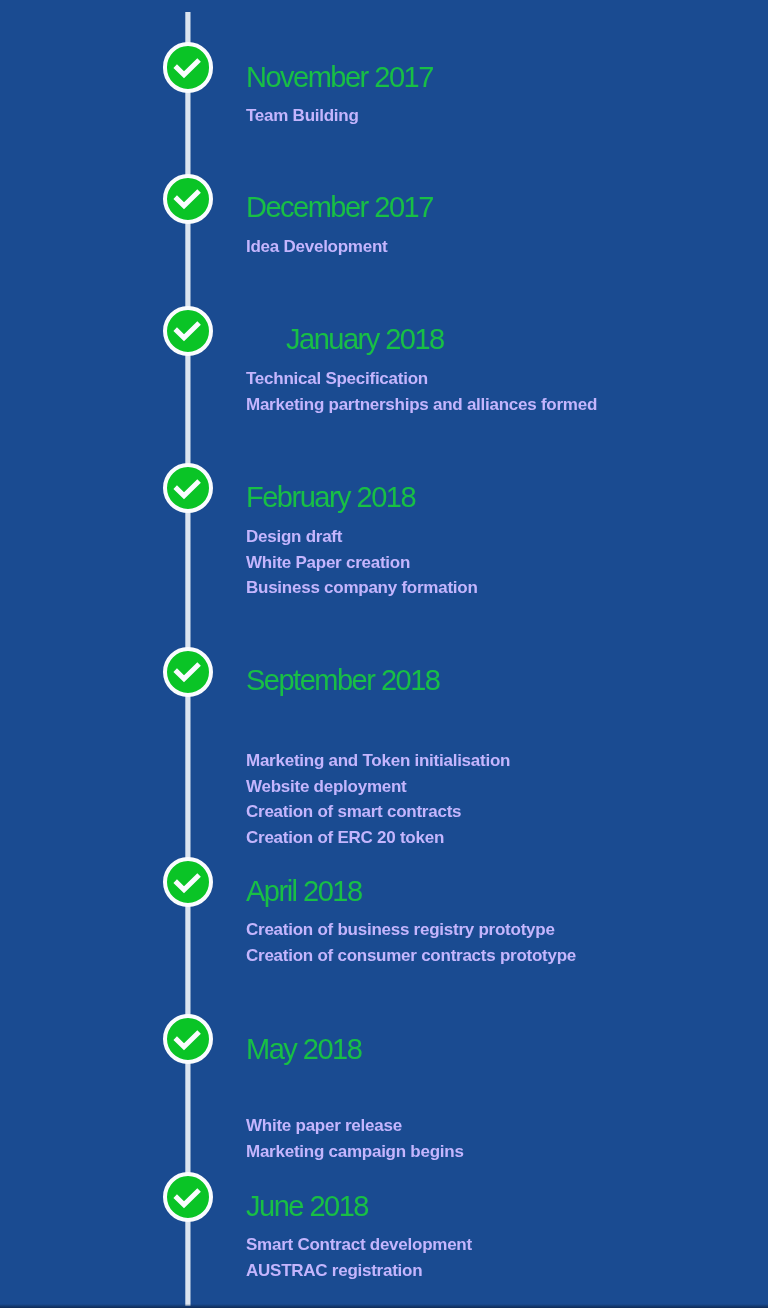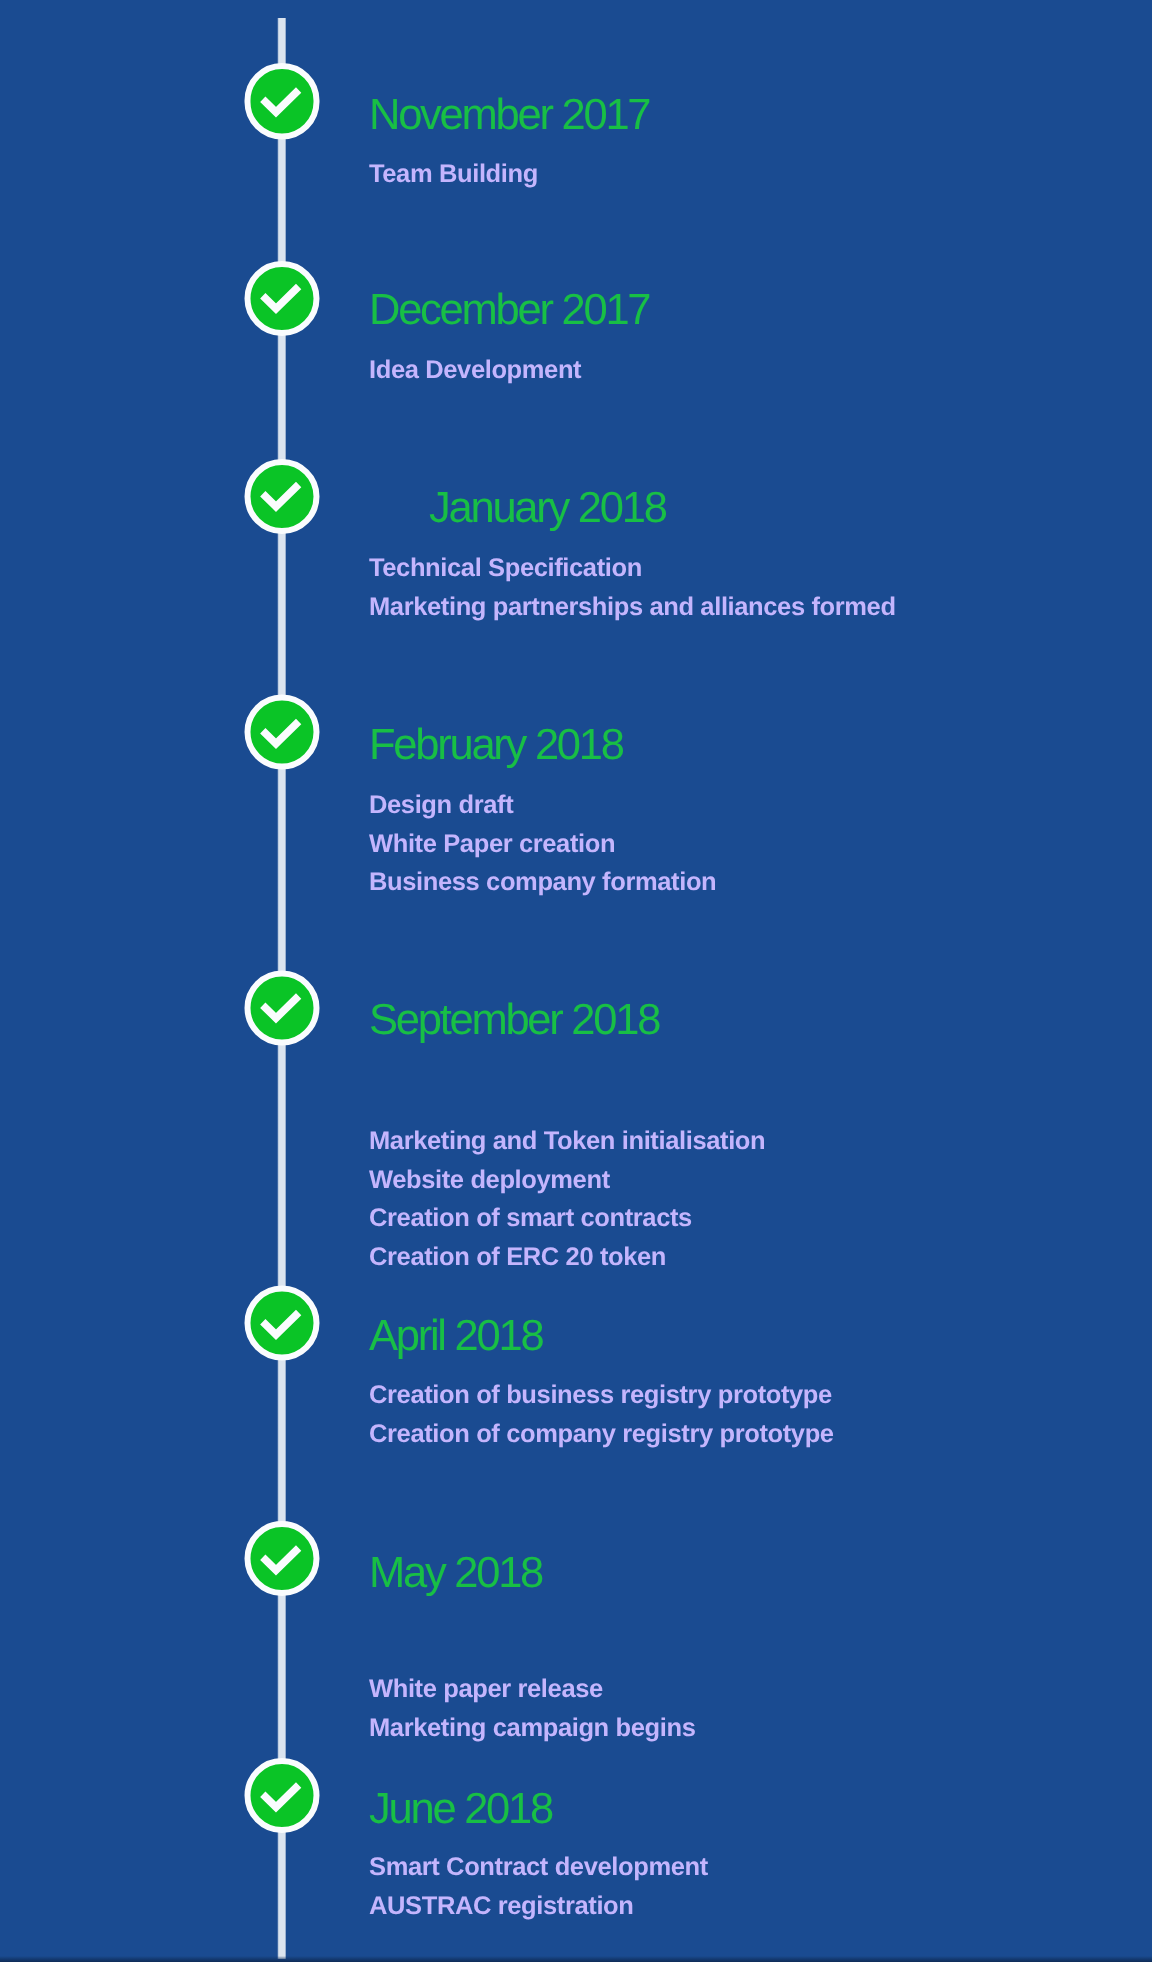--- a/index.html
+++ b/index.html
@@ -174,21 +174,21 @@
 
     <div class="entry" id="e6">
       <div class="marker">
         <svg viewBox="0 0 50.2 50.2">
             <path d="M13.2 24.15 L22.0 32.75 L37.1 18.0"></path>
           </svg>
       </div>
       <div class="heading">April 2018</div>
       <div class="items">
         <div class="item">Creation of business registry prototype</div>
-        <div class="item">Creation of company registry prototype</div>
+        <div class="item">Creation of consumer contracts prototype</div>
       </div>
     </div>
 
     <div class="entry" id="e7">
       <div class="marker">
         <svg viewBox="0 0 50.2 50.2">
             <path d="M13.2 24.15 L22.0 32.75 L37.1 18.0"></path>
           </svg>
       </div>
       <div class="heading">May 2018</div>

